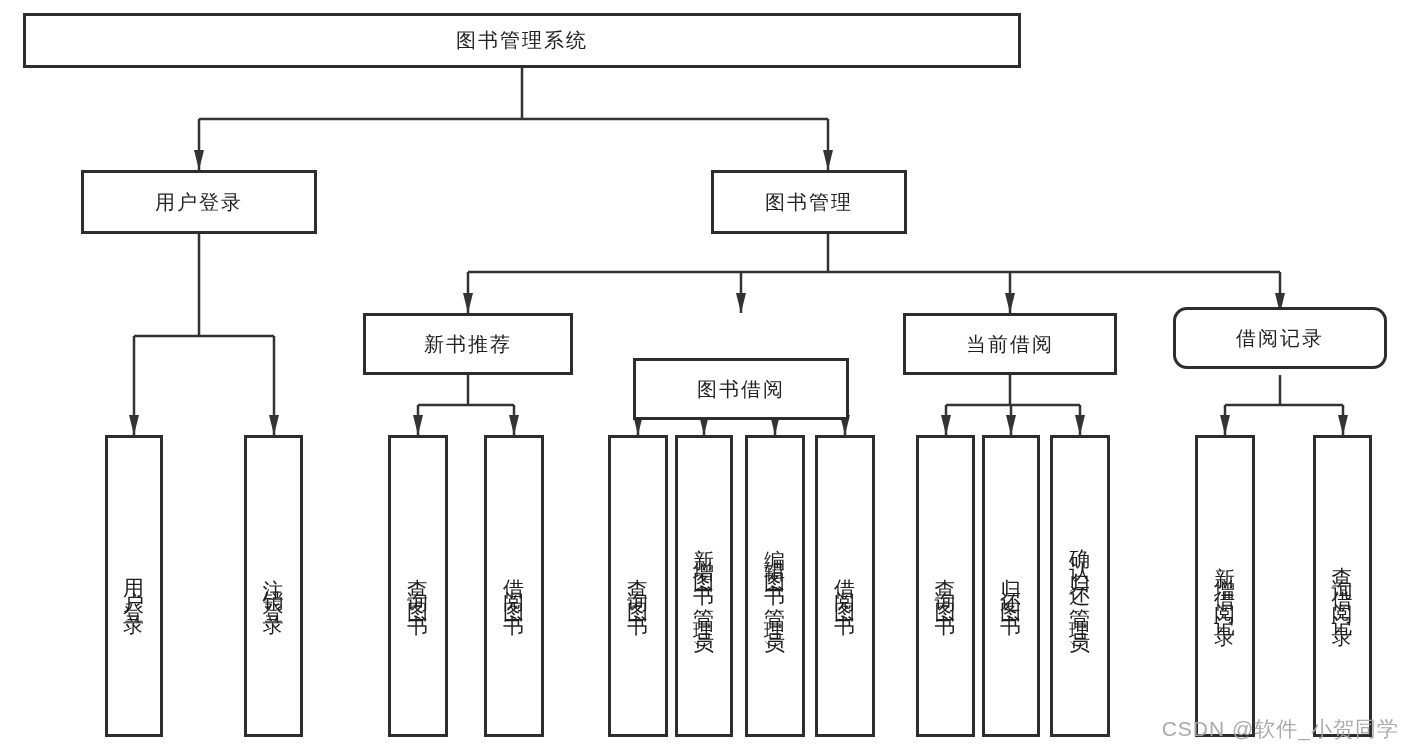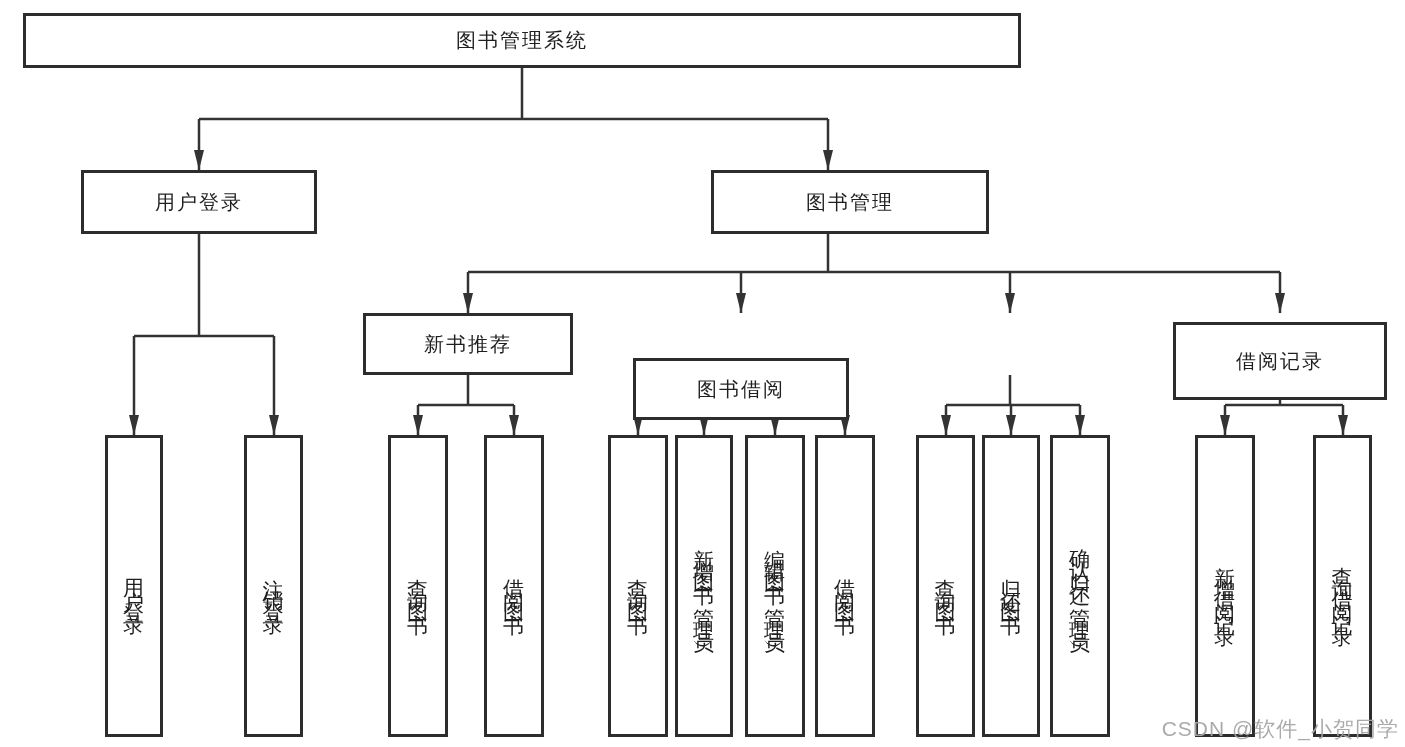--- a/index.html
+++ b/index.html
@@ -35,25 +35,25 @@
   .vbox {
     writing-mode: vertical-rl;
     text-orientation: mixed;
     font-size: 21px;
     letter-spacing: 12px;
     line-height: 1;
   }
   
   .n-root        { left: 23px;   top: 13px;  width: 998px; height: 55px; }
   .n-user-login  { left: 81px;   top: 170px; width: 236px; height: 64px; }
-  .n-book-mgmt   { left: 711px;  top: 170px; width: 278px; height: 64px; }
+  .n-book-mgmt   { left: 711px;  top: 170px; width: 196px; height: 64px; }
   .n-newbook     { left: 363px;  top: 313px; width: 210px; height: 62px; }
   .n-borrow      { left: 633px;  top: 313px; width: 216px; height: 62px; margin-top: 45px; }
   .n-current     { left: 903px;  top: 313px; width: 214px; height: 62px; }
-  .n-records     { left: 1173px; top: 322px; width: 214px; height: 78px; }
+  .n-records     { left: 1173px; top: 307px; width: 214px; height: 62px; border-radius: 14px; }
   .leaf { top: 435px; height: 302px; }
   .b1  { left: 105px;  width: 58px; }
   .b2  { left: 244px;  width: 59px; }
   .b3  { left: 388px;  width: 60px; }
   .b4  { left: 484px;  width: 60px; }
   .b5  { left: 608px;  width: 60px; }
   .b6  { left: 675px;  width: 58px; }
   .b7  { left: 745px;  width: 60px; }
   .b8  { left: 815px;  width: 60px; }
   .b9  { left: 916px;  width: 59px; }
@@ -115,20 +115,21 @@
     <path d="M1343,405 V435" fill="none" stroke="#333333" stroke-width="2.5" marker-end="url(#arrow)"></path>
   </svg>
 
   <div class="node hbox n-root">图书管理系统</div>
 
   <div class="node hbox n-user-login">用户登录</div>
   <div class="node hbox n-book-mgmt">图书管理</div>
 
   <div class="node hbox n-newbook">新书推荐</div>
   <div class="node hbox n-borrow">图书借阅</div>
+  <div class="node hbox n-current">当前借阅</div>
   <div class="node hbox n-records">借阅记录</div>
 
   <div class="node vbox leaf b1">用户登录</div>
   <div class="node vbox leaf b2">注销登录</div>
   <div class="node vbox leaf b3">查询图书</div>
   <div class="node vbox leaf b4">借阅图书</div>
   <div class="node vbox leaf b5">查询图书</div>
   <div class="node vbox leaf b6">新增图书（管理员）</div>
   <div class="node vbox leaf b7">编辑图书（管理员）</div>
   <div class="node vbox leaf b8">借阅图书</div>

